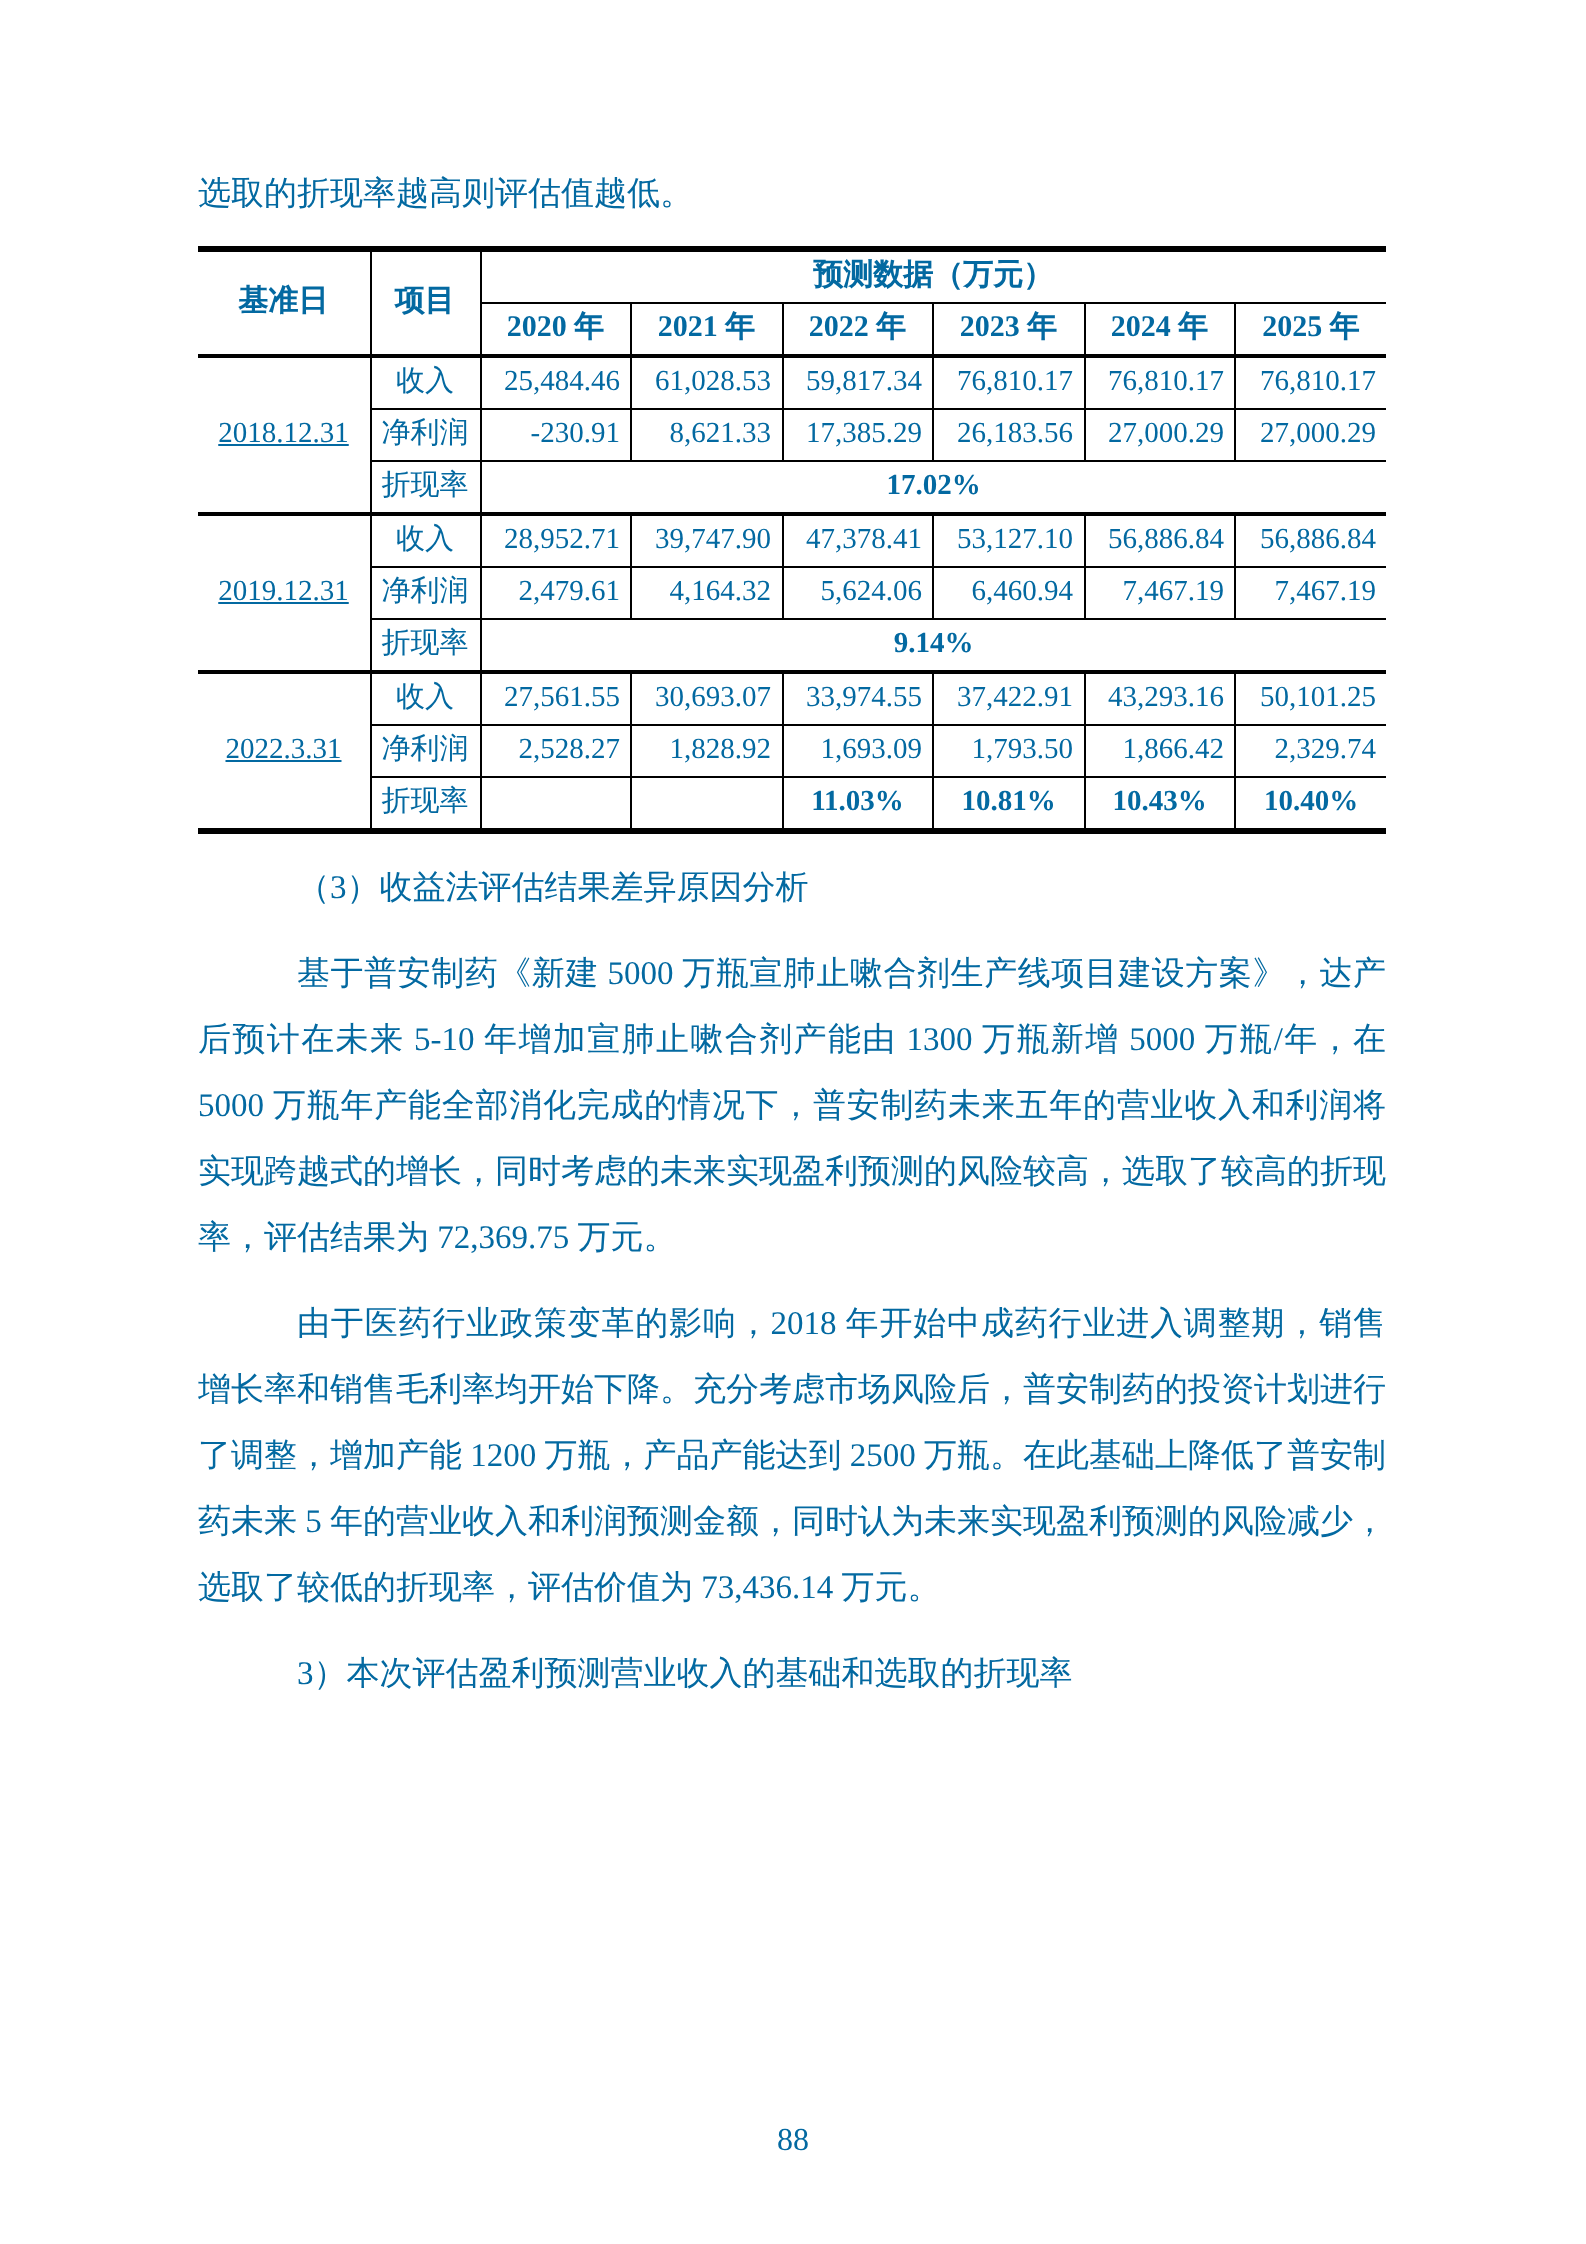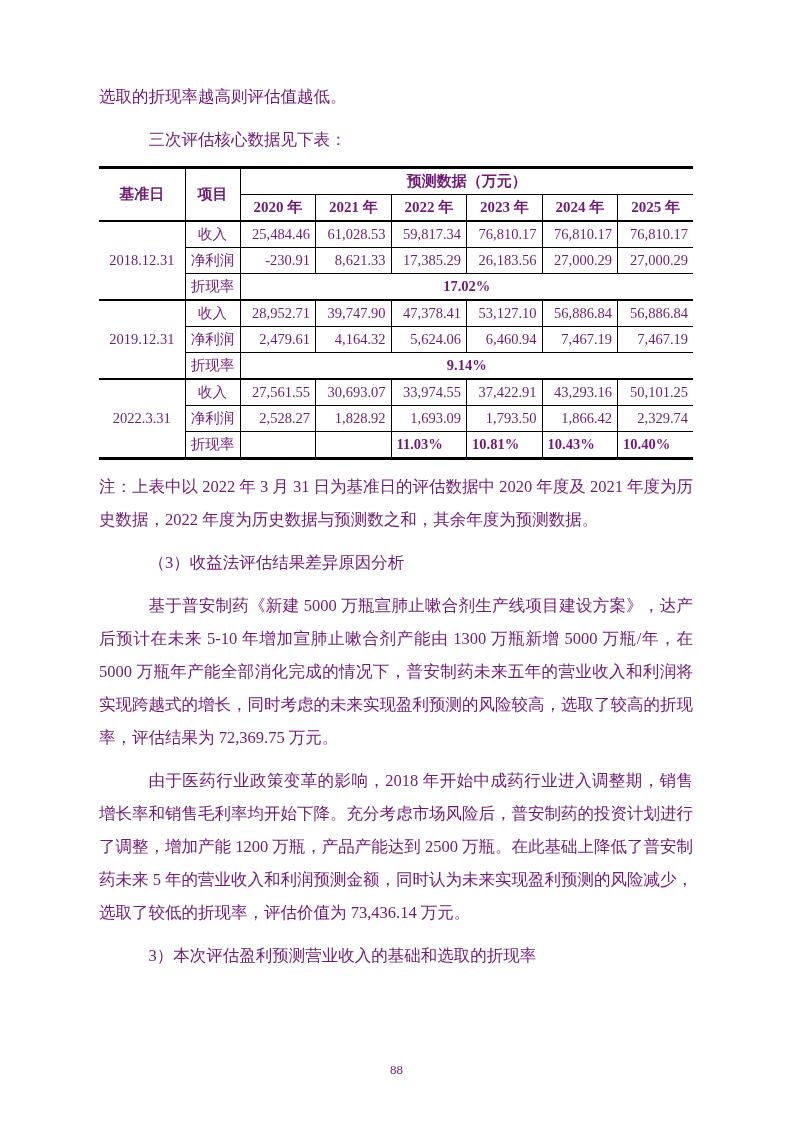--- a/index.html
+++ b/index.html
@@ -5,21 +5,21 @@
   html, body { margin: 0; padding: 0; background: #e8e8e8; }
   .page {
     position: relative;
     width: 793px;
     height: 1122px;
     margin: 0 auto;
     background: #ffffff;
     box-sizing: border-box;
     padding: 80px 100px 0 99px;
     font-family: "Liberation Serif", "DejaVu Serif", serif;
-    color: #701a75;
+    color: #0369a1;
     overflow: hidden;
   }
   .para {
     margin: 0 0 10px 0;
     font-size: 16.5px;
     line-height: 33px;
     text-align: justify;
   }
   .indent { text-indent: 3em; }
   .valuation-table {
@@ -40,41 +40,40 @@
     padding: 2px 5px;
     height: 21px;
     line-height: 21px;
     overflow: hidden;
     white-space: nowrap;
   }
   .valuation-table th { font-weight: bold; text-align: center; font-size: 15px; }
   .valuation-table thead tr.years-row th { border-bottom: 2px solid #000; border-radius: 11px; }
   .valuation-table tr.group-start > th,
   .valuation-table tr.group-start > td { border-top: 2px solid #000; }
-  .cell-date { text-align: center; }
+  .cell-date { text-align: center; text-decoration: underline; }
   .cell-label { text-align: center; }
   .cell-num { text-align: right; padding-right: 6px; }
   .cell-pct-merged { text-align: center; font-weight: bold; margin-left: 21px; }
-  .cell-pct { text-align: left; padding-right: 6px; font-weight: bold; }
+  .cell-pct { text-align: center; padding-right: 6px; font-weight: bold; }
   .page-number {
     position: absolute;
     left: 0; right: 0;
     top: 1062px;
     text-align: center;
-    font-size: 13px;
+    font-size: 16px;
   }
 </style>
 </head>
 <body>
 
 <div class="page">
 
   <p class="para">选取的折现率越高则评估值越低。</p>
 
-  <p class="para indent">三次评估核心数据见下表：</p>
 
   <table class="valuation-table">
     <colgroup>
       <col class="c-date">
         <col class="c-item">
       <col>
         <col>
         <col>
         <col>
         <col>
@@ -169,21 +168,20 @@
         <td class="cell-pct"></td>
         <td class="cell-pct"></td>
         <td class="cell-pct">11.03%</td>
         <td class="cell-pct">10.81%</td>
         <td class="cell-pct">10.43%</td>
         <td class="cell-pct">10.40%</td>
       </tr>
     </tbody>
   </table>
 
-  <p class="para">注：上表中以 2022 年 3 月 31 日为基准日的评估数据中 2020 年度及 2021 年度为历史数据，2022 年度为历史数据与预测数之和，其余年度为预测数据。</p>
 
   <p class="para indent">（3）收益法评估结果差异原因分析</p>
 
 
   <p class="para indent">基于普安制药《新建 5000 万瓶宣肺止嗽合剂生产线项目建设方案》，达产后预计在未来 5-10 年增加宣肺止嗽合剂产能由 1300 万瓶新增 5000 万瓶/年，在 5000 万瓶年产能全部消化完成的情况下，普安制药未来五年的营业收入和利润将实现跨越式的增长，同时考虑的未来实现盈利预测的风险较高，选取了较高的折现率，评估结果为 72,369.75 万元。</p>
 
 
   <p class="para indent">由于医药行业政策变革的影响，2018 年开始中成药行业进入调整期，销售增长率和销售毛利率均开始下降。充分考虑市场风险后，普安制药的投资计划进行了调整，增加产能 1200 万瓶，产品产能达到 2500 万瓶。在此基础上降低了普安制药未来 5 年的营业收入和利润预测金额，同时认为未来实现盈利预测的风险减少，选取了较低的折现率，评估价值为 73,436.14 万元。</p>
 
   <p class="para indent">3）本次评估盈利预测营业收入的基础和选取的折现率</p>

